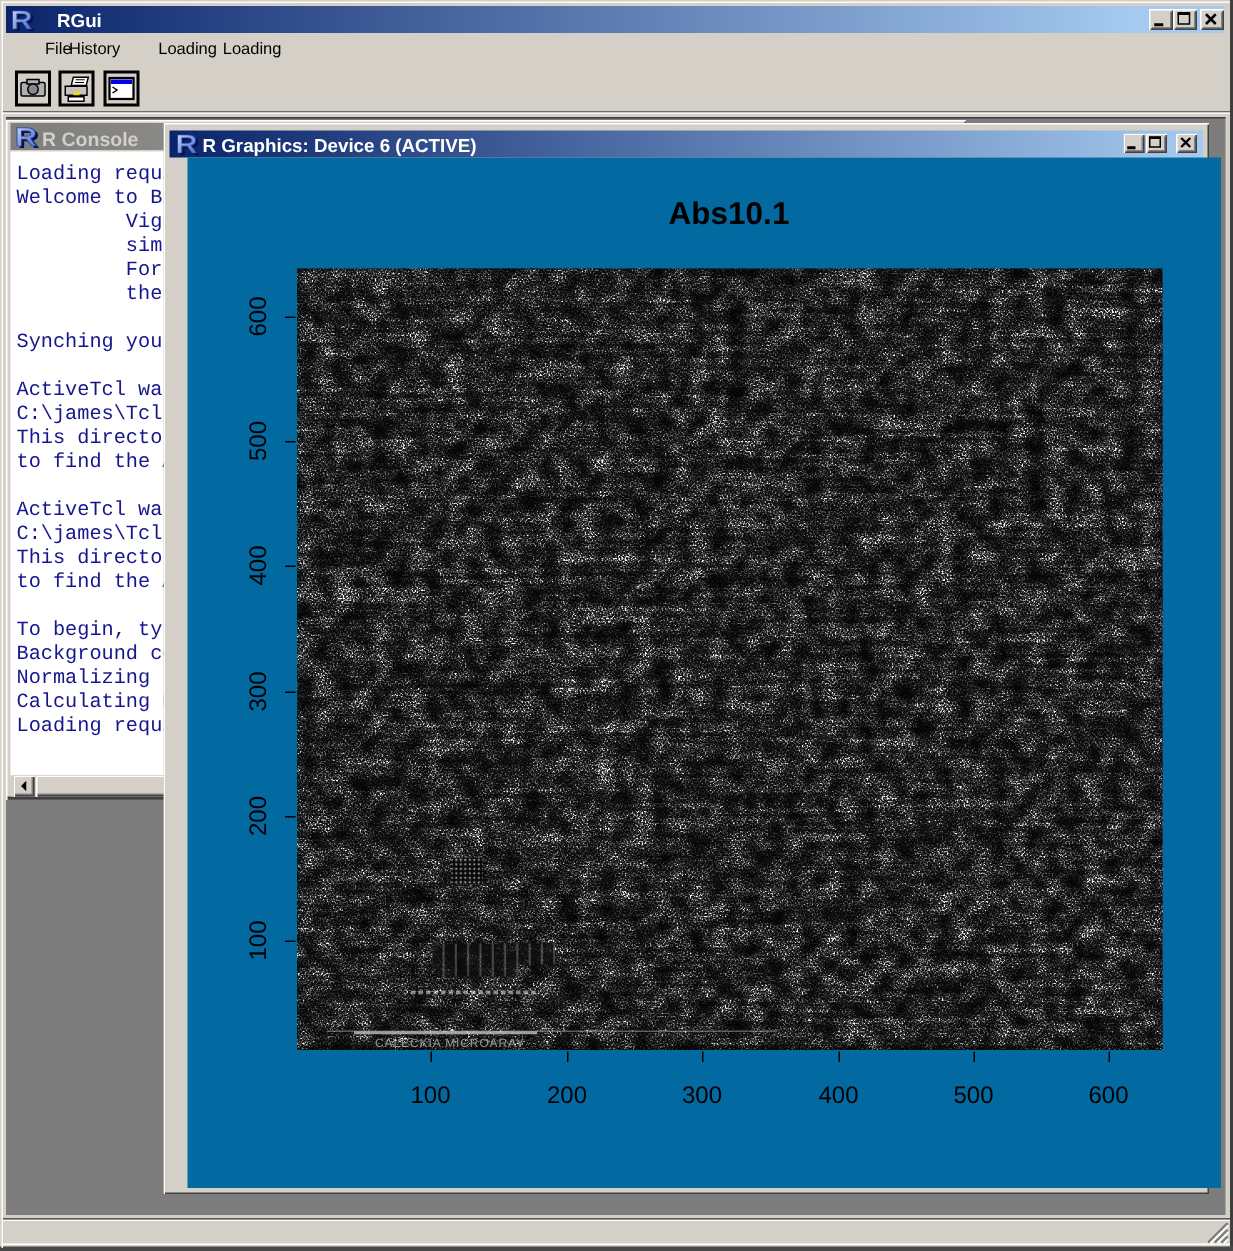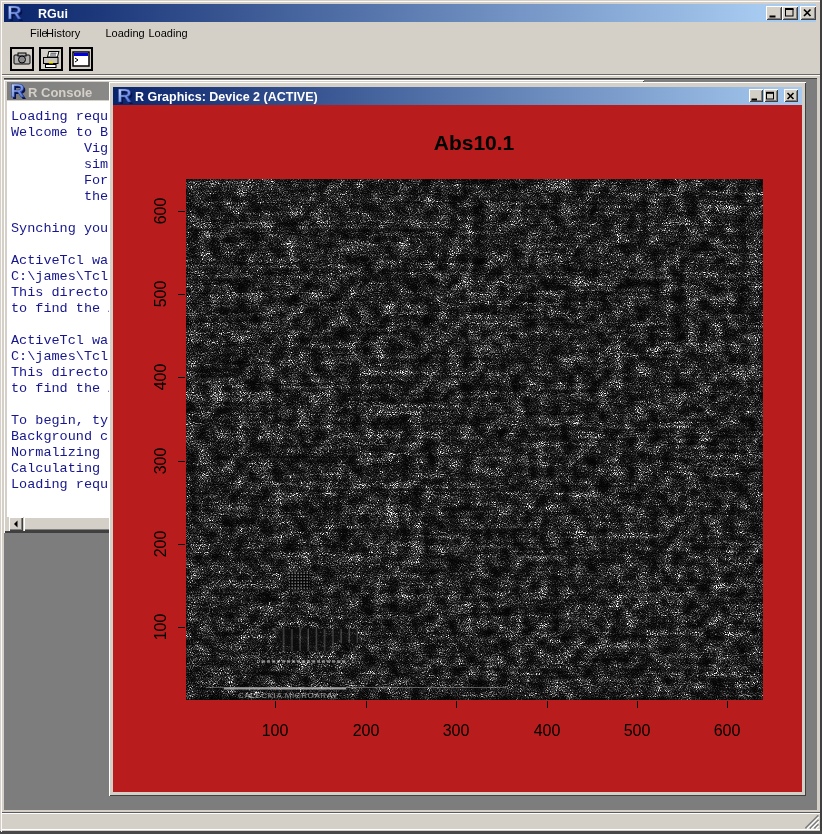--- a/index.html
+++ b/index.html
@@ -45,21 +45,21 @@
   box-shadow: inset 1px 1px 0 #fff, inset -1px -1px 0 #404040, inset -2px -2px 0 #808080; }
 #conhsb .thumb { position:absolute; left:17px; top:0; width:617px; height:14px; background:#d4d0c8;
   box-shadow: inset 1px 1px 0 #fff, inset -1px -1px 0 #404040, inset -2px -2px 0 #808080; }
 
 
 #gfxwin { left:105px; top:3px; width:697px; height:714px; background:#d4d0c8;
   box-shadow: inset 1px 1px 0 #fff, inset -1px -1px 0 #404040; }
 #gfxtitle { position:absolute; left:4px; top:5px; width:689px; height:18px;
   background:linear-gradient(to right,#0a246a 0%,#a6caf0 100%); }
 #gfxtitle .txt { position:absolute; left:22px; top:2.5px; color:#fff; font-weight:bold; font-size:12.5px; }
-#gfxclient { position:absolute; left:4px; top:23px; width:689px; height:687px; background:#b91c1c; }
+#gfxclient { position:absolute; left:16px; top:23px; width:689px; height:687px; background:#0369a1; }
 
 
 #plottitle { position:absolute; left:261px; top:26px; width:200px; text-align:center; font-weight:bold; font-size:21px; color:#000; }
 #noise { position:absolute; left:73px; top:74px; }
 .xtick { position:absolute; top:596px; width:1px; height:7px; background:#000; }
 .xlab { position:absolute; top:617px; width:40px; text-align:center; font-size:16px; color:#000; }
 .ytick { position:absolute; left:65px; width:7px; height:1px; background:#000; }
 .ylab { position:absolute; left:28px; width:40px; text-align:center; font-size:16px; color:#000; transform:rotate(-90deg); }
 
 
@@ -177,21 +177,21 @@
   </div>
 
   <div class="abs" id="gfxwin">
     <div id="gfxtitle">
       <svg class="abs" style="left:3px;top:0px" width="20" height="18">
           <g transform="scale(1.16,1)">
             <text x="2.4" y="16.6" font-family="Liberation Sans" font-size="17.5" font-weight="bold" fill="#071247">R</text>
             <text x="0.8" y="15.2" font-family="Liberation Sans" font-size="17.5" font-weight="bold" fill="url(#rgrad)" stroke="#25409a" stroke-width="0.5">R</text>
           </g>
         </svg>
-      <span class="txt">R Graphics: Device 2 (ACTIVE)</span>
+      <span class="txt">R Graphics: Device 6 (ACTIVE)</span>
       <div class="cbtn" style="left:636px;top:2px;width:14px;height:13px"><svg width="14" height="13">
             <rect x="2.5" y="8.5" width="5.5" height="2" fill="#000"></rect>
           </svg></div>
       <div class="cbtn" style="left:651px;top:2px;width:14px;height:13px"><svg width="14" height="13">
             <rect x="2.5" y="3" width="7" height="6" fill="none" stroke="#000"></rect>
             <rect x="2" y="1.8" width="8" height="1.8" fill="#000"></rect>
           </svg></div>
       <div class="cbtn" style="left:671px;top:2px;width:14px;height:13px"><svg width="14" height="13">
             <path d="M3.5 3 L9.5 9 M9.5 3 L3.5 9" stroke="#000" stroke-width="1.6"></path>
           </svg></div>

